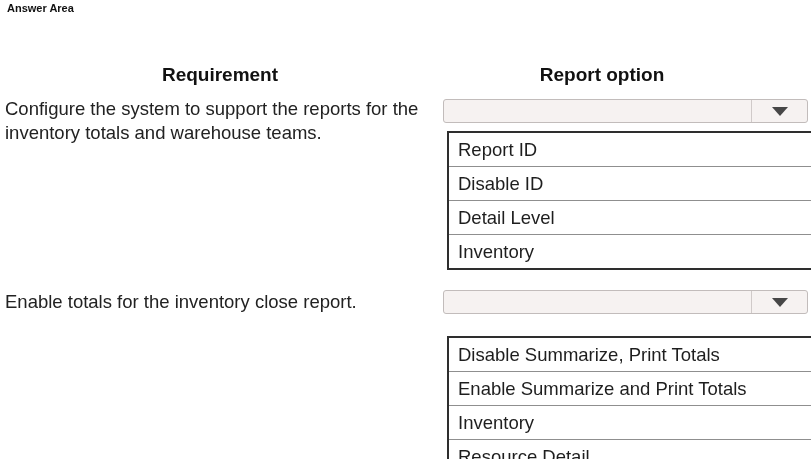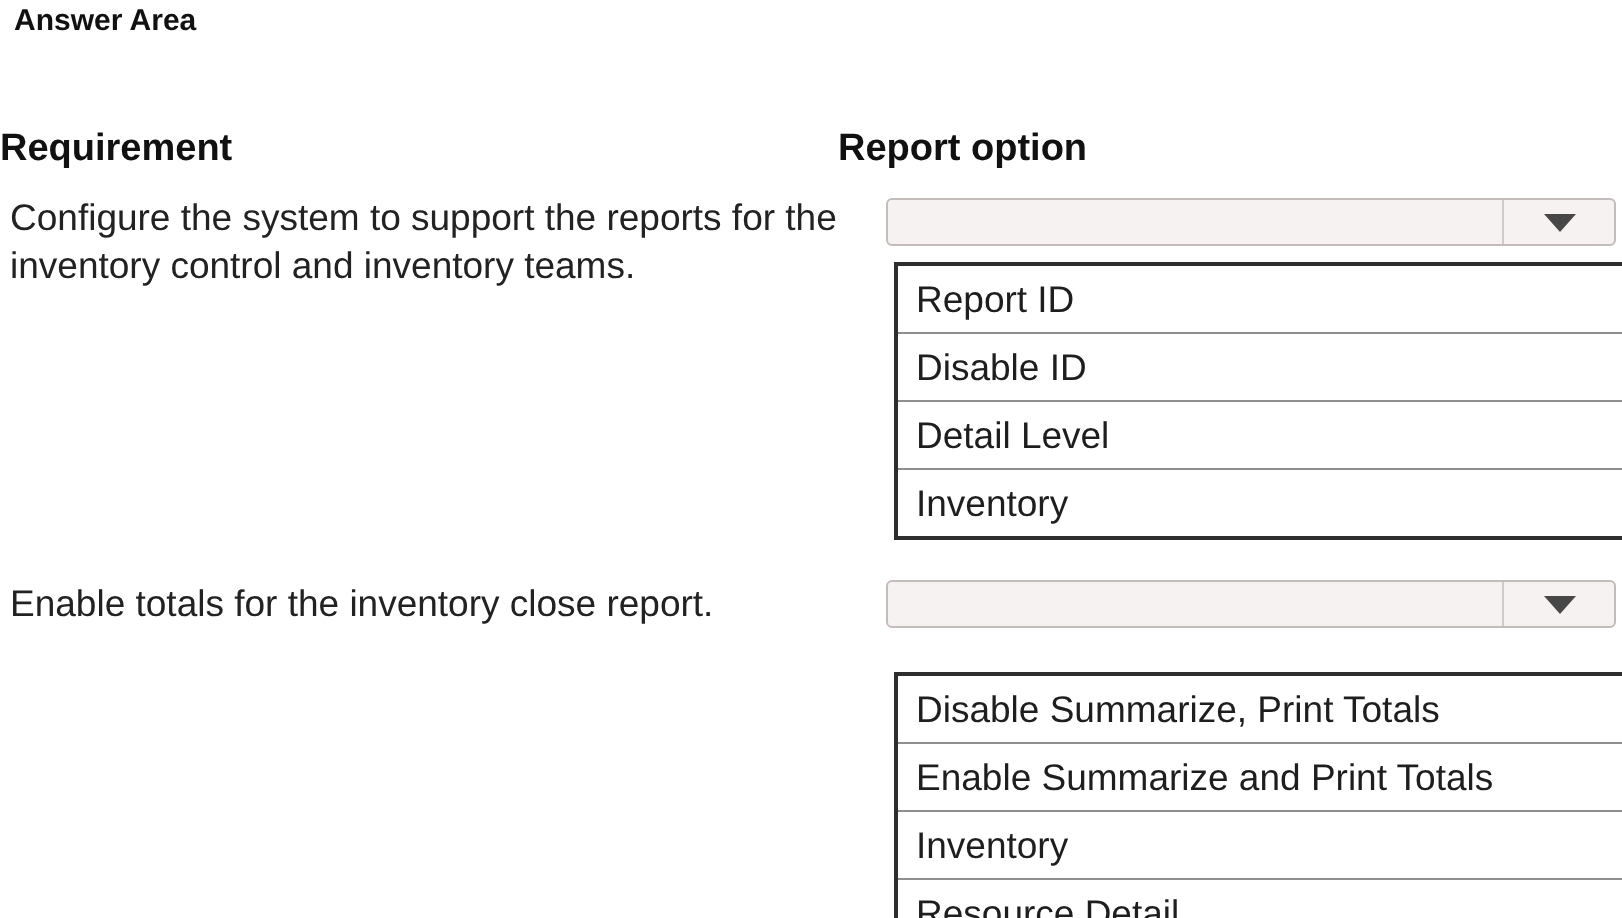--- a/index.html
+++ b/index.html
@@ -13,29 +13,30 @@
     position: relative;
     width: 811px;
     height: 459px;
     background: #ffffff;
     overflow: hidden;
   }
   .title {
     position: absolute;
     left: 7px;
     top: 2px;
-    font-size: 15px;
+    font-size: 11px;
     font-weight: bold;
     color: #111111;
   }
   .col-header {
     position: absolute;
     top: 64px;
     font-size: 19px;
     font-weight: bold;
+    text-align: center;
     color: #111111;
   }
   .col-header.left  { left: 0px;   width: 440px; }
   .col-header.right { left: 419px; width: 366px; }
 
   .req-text {
     position: absolute;
     left: 5px;
     width: 420px;
     font-size: 18.5px;
@@ -109,21 +110,21 @@
 </head>
 <body>
 
 <div class="canvas">
 
   <div class="title">Answer Area</div>
 
   <div class="col-header left">Requirement</div>
   <div class="col-header right">Report option</div>
 
-  <div class="req-text row1">Configure the system to support the reports for the inventory control and inventory teams.</div>
+  <div class="req-text row1">Configure the system to support the reports for the inventory totals and warehouse teams.</div>
 
   <div class="combo row1">
     <span class="combo-value"></span>
     <span class="combo-arrow-box">
       <span class="arrow-down"></span>
     </span>
   </div>
 
   <div class="options-list row1">
     <div class="option">Report ID</div>

